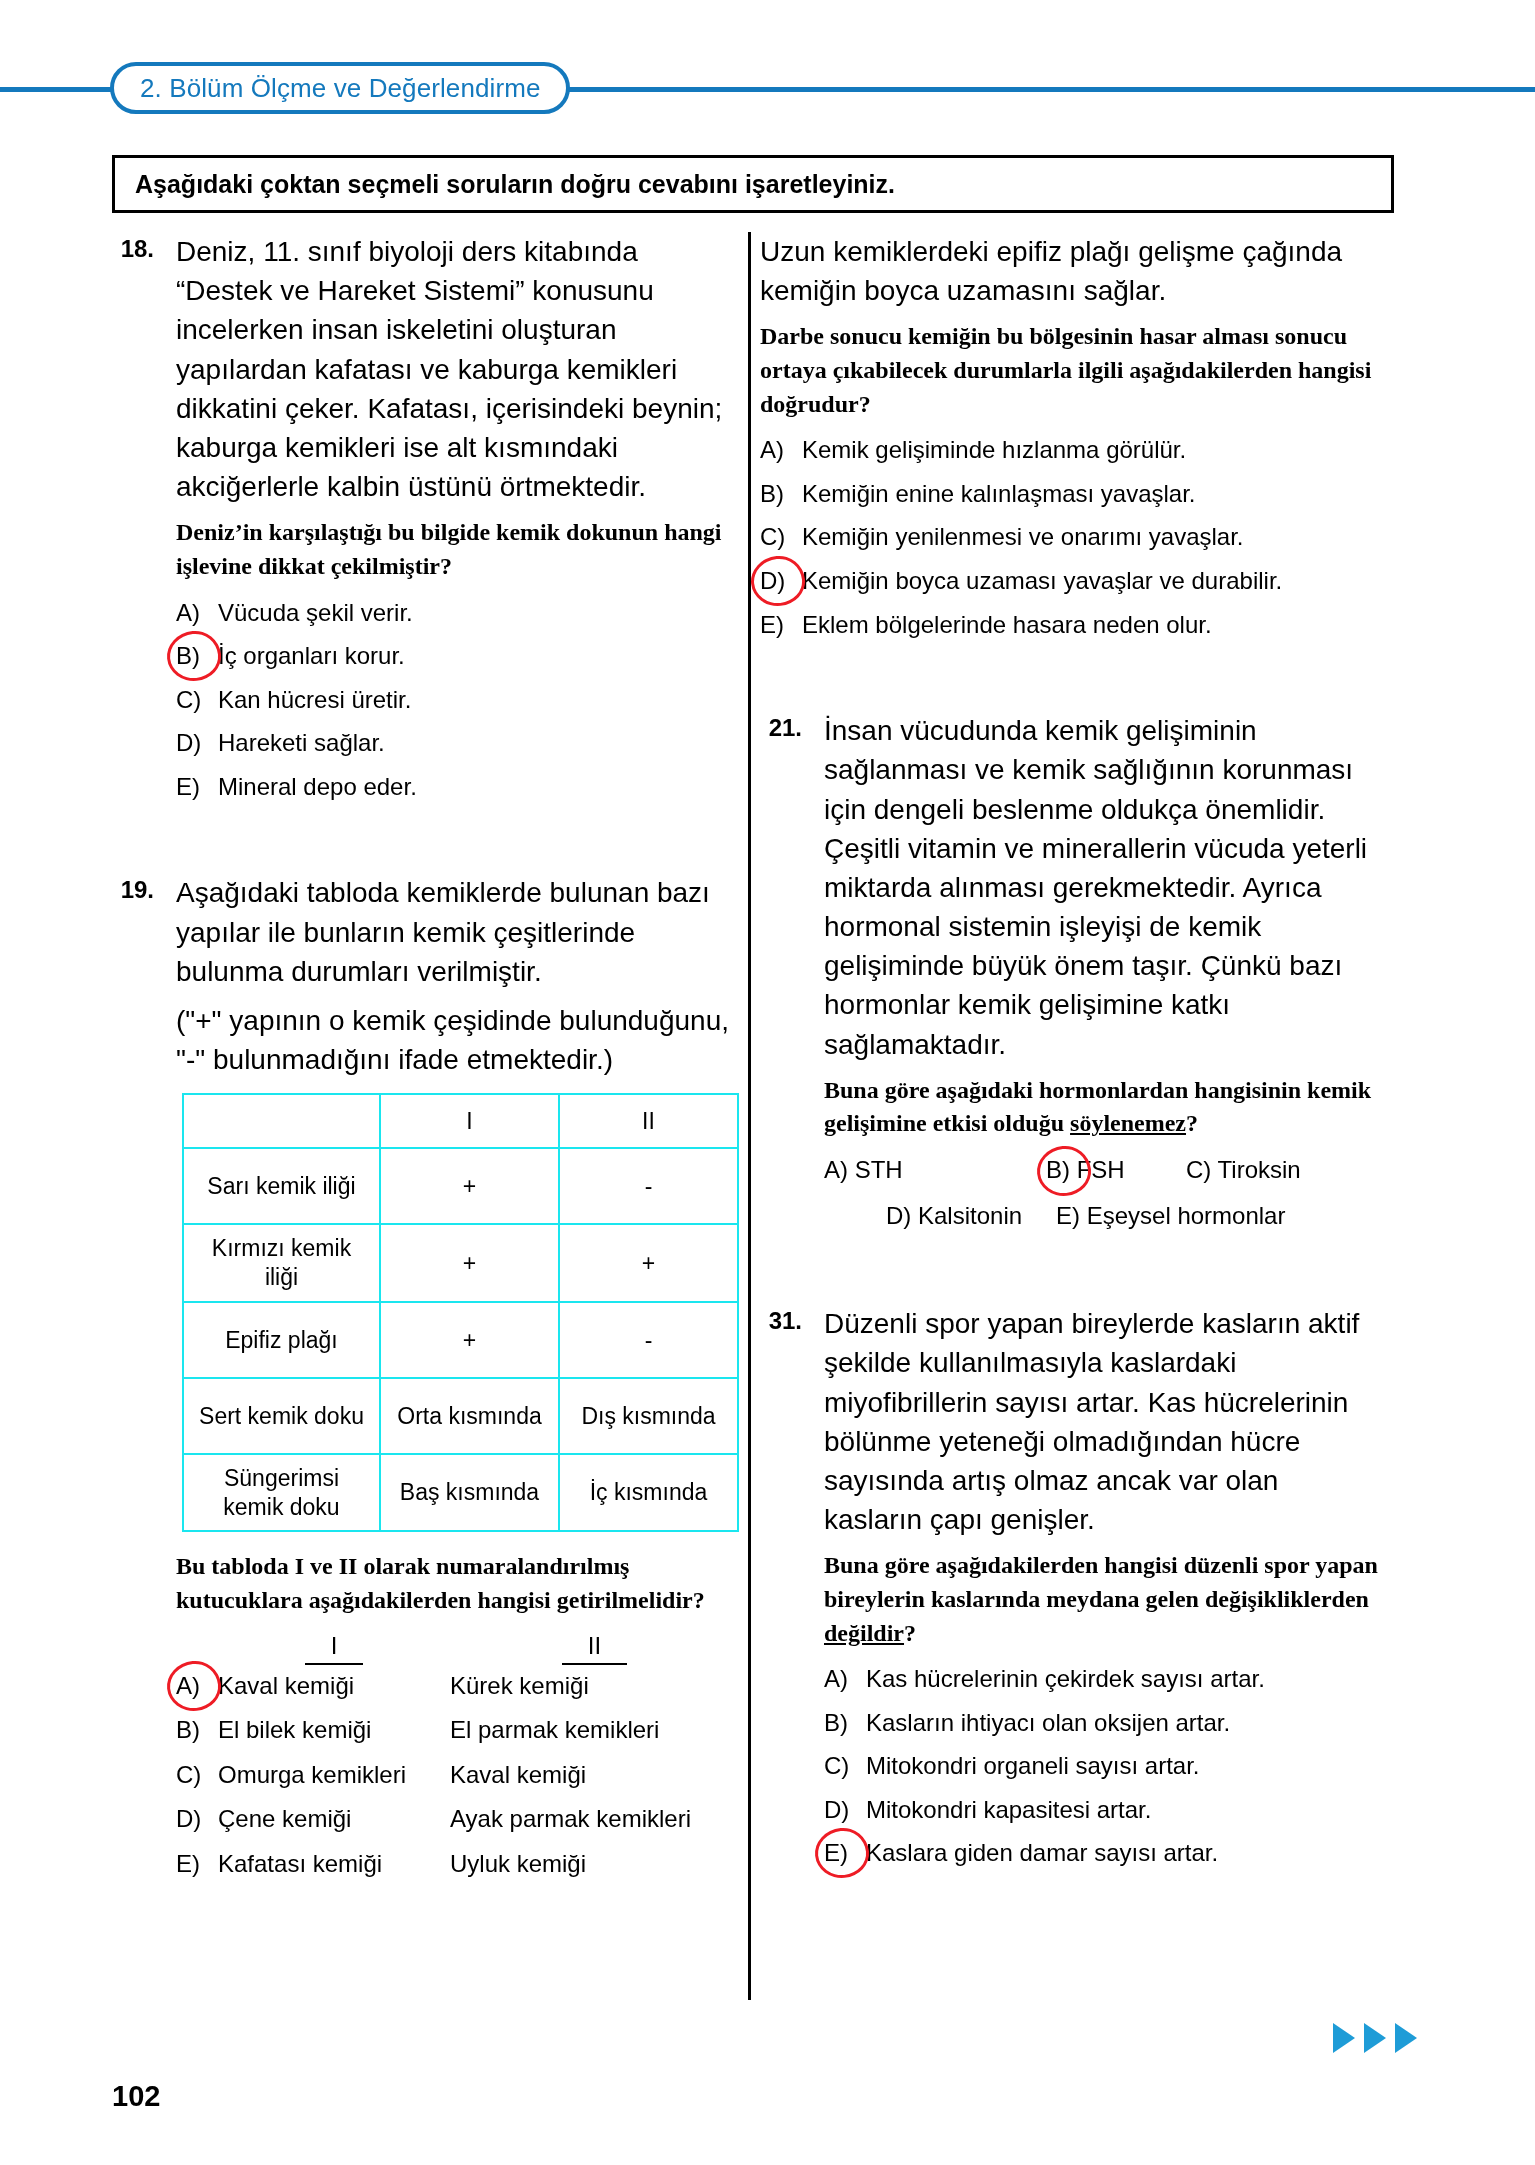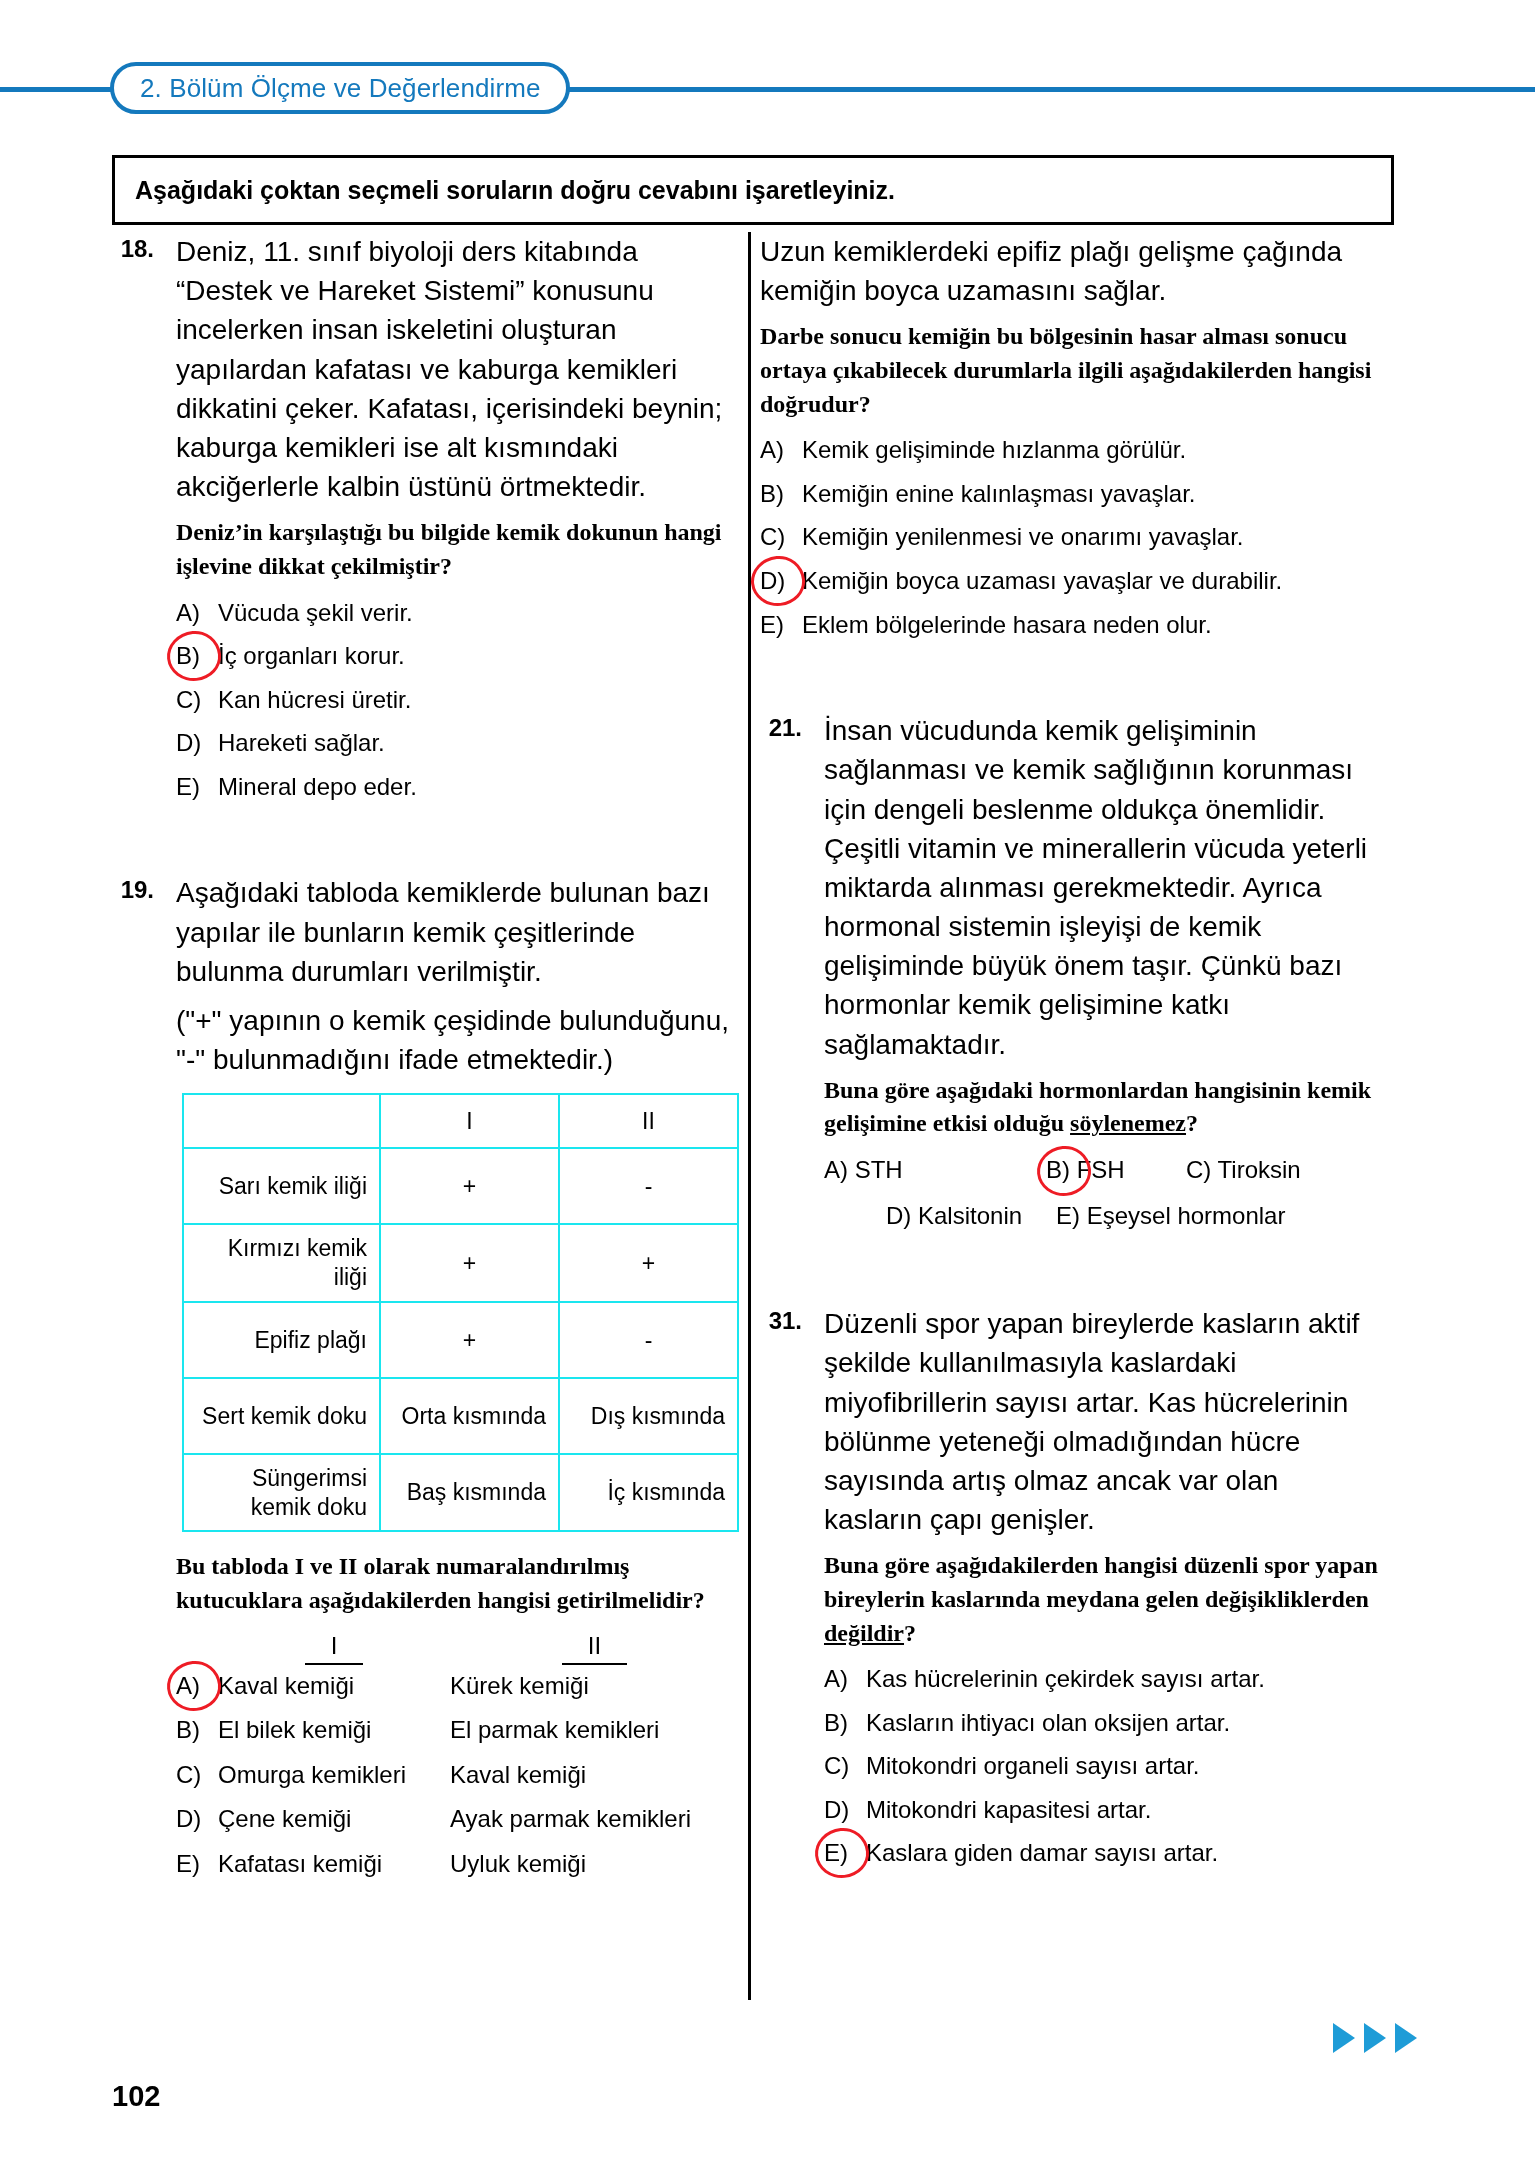--- a/index.html
+++ b/index.html
@@ -50,21 +50,21 @@
     white-space: nowrap;
     letter-spacing: 0.1px;
   }
 
   
   .instruction-box {
     position: absolute;
     top: 155px;
     left: 112px;
     width: 1282px;
-    height: 70px;
+    height: 58px;
     border: 3px solid #000000;
     display: flex;
     align-items: center;
     padding-left: 20px;
   }
   .instruction-box span {
     font-size: 25px;
     font-weight: bold;
   }
 
@@ -155,21 +155,21 @@
     font-weight: normal;
     padding: 9px 12px;
     line-height: 1.25;
     vertical-align: middle;
     text-align: left;
   }
   .bone-table .col-label { width: 197px; }
   .bone-table .col-i  { width: 179px; text-align: center; }
   .bone-table .col-ii { width: 179px; text-align: center; }
   .bone-table .hdr { height: 54px; text-align: center; }
-  .bone-table .cell-text { text-align: right; }
+  .bone-table .cell-text { text-align: center; }
   .bone-table .row-tall td { height: 76px; }
 
   
   .pair-head {
     display: flex;
     font-size: 24px;
     margin: 14px 0 4px 0;
   }
   .pair-head .ph-spacer { width: 42px; flex: 0 0 42px; }
   .pair-head .ph-i  { width: 232px; flex: 0 0 232px; text-align: center; }

